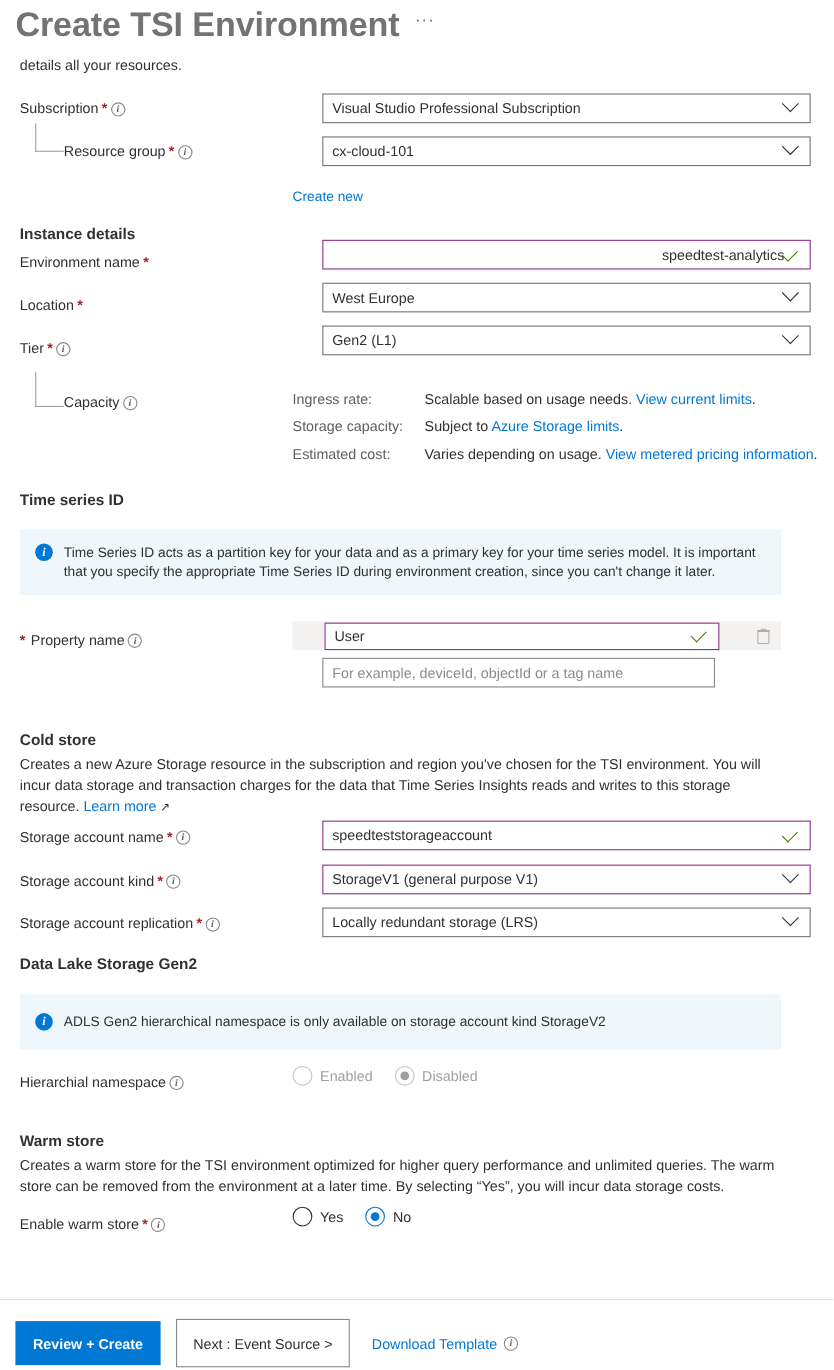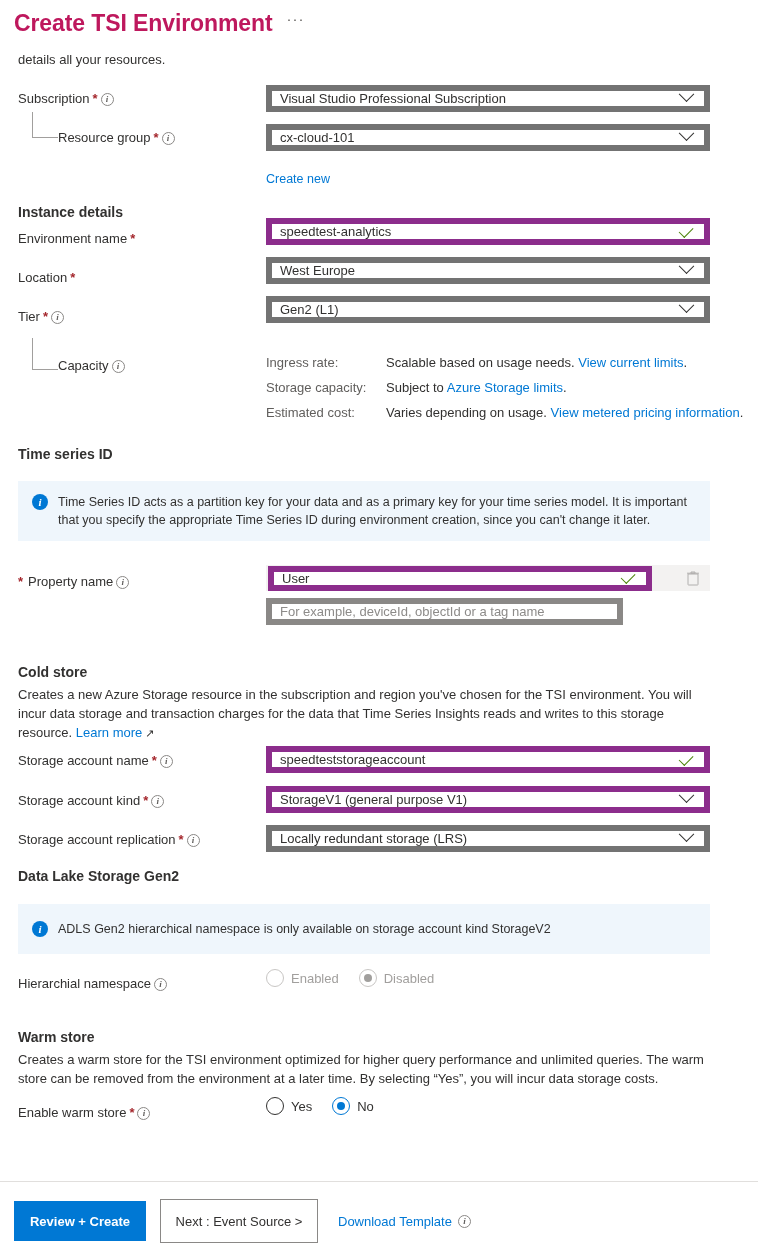--- a/index.html
+++ b/index.html
@@ -15,21 +15,21 @@
     color: #323130;
     overflow: hidden;
   }
 
   
   .page-title-row {
     position: absolute; left: 14px; top: 8px;
     display: flex; align-items: center; gap: 14px;
   }
   .page-title {
-    font-size: 23px; font-weight: 600; color: #be185d;
+    font-size: 31px; font-weight: 600; color: #737373;
     letter-spacing: -0.1px; line-height: 30px;
   }
   .ellipsis-btn {
     font-size: 15px; color: #605e5c; letter-spacing: 1px;
     line-height: 10px; padding-bottom: 8px; cursor: pointer;
   }
 
   
   .form {
     position: absolute; left: 0; top: 52px; width: 758px;
@@ -67,24 +67,25 @@
     position: absolute; left: 32px;
     width: 26px; height: 26px;
     border-left: 1px solid #a19f9d;
     border-bottom: 1px solid #a19f9d;
   }
 
   
   .field { position: absolute; left: 266px; }
   .ctrl {
     width: 444px; height: 27px;
-    border: 6px solid #737373; background: #fff;
+    border: 1px solid #737373; background: #fff;
     display: flex; align-items: center;
     padding: 0 8px; font-size: 13px; color: #323130;
     position: relative;
+    margin-left: 27px;
   }
   .ctrl.purple { border-color: #8a2be2; border-color: #8c2d8c; }
   .ctrl .val { flex: 1; white-space: nowrap; overflow: hidden; }
   .ctrl .val.ph { color: #8d8b89; }
   .chev {
     width: 11px; height: 11px; flex: none;
     border-right: 1.3px solid #323130;
     border-bottom: 1.3px solid #323130;
     transform: rotate(45deg) translate(-3px, -3px);
     margin-right: 4px;
@@ -234,21 +235,21 @@
   </div>
 
   <div class="section-head" style="top:152px;">Instance details</div>
 
   <div class="row" style="top:178px;">
     <div class="lbl">
       <span>Environment name</span>
       <span class="req">*</span>
     </div>
   </div>
-  <div class="field" style="top:166px;">
+  <div class="field" style="top:166px;text-align:right;">
     <div class="ctrl purple">
       <span class="val">speedtest-analytics</span>
       <span class="check"></span>
     </div>
   </div>
 
   <div class="row" style="top:217px;">
     <div class="lbl">
       <span>Location</span>
       <span class="req">*</span>

